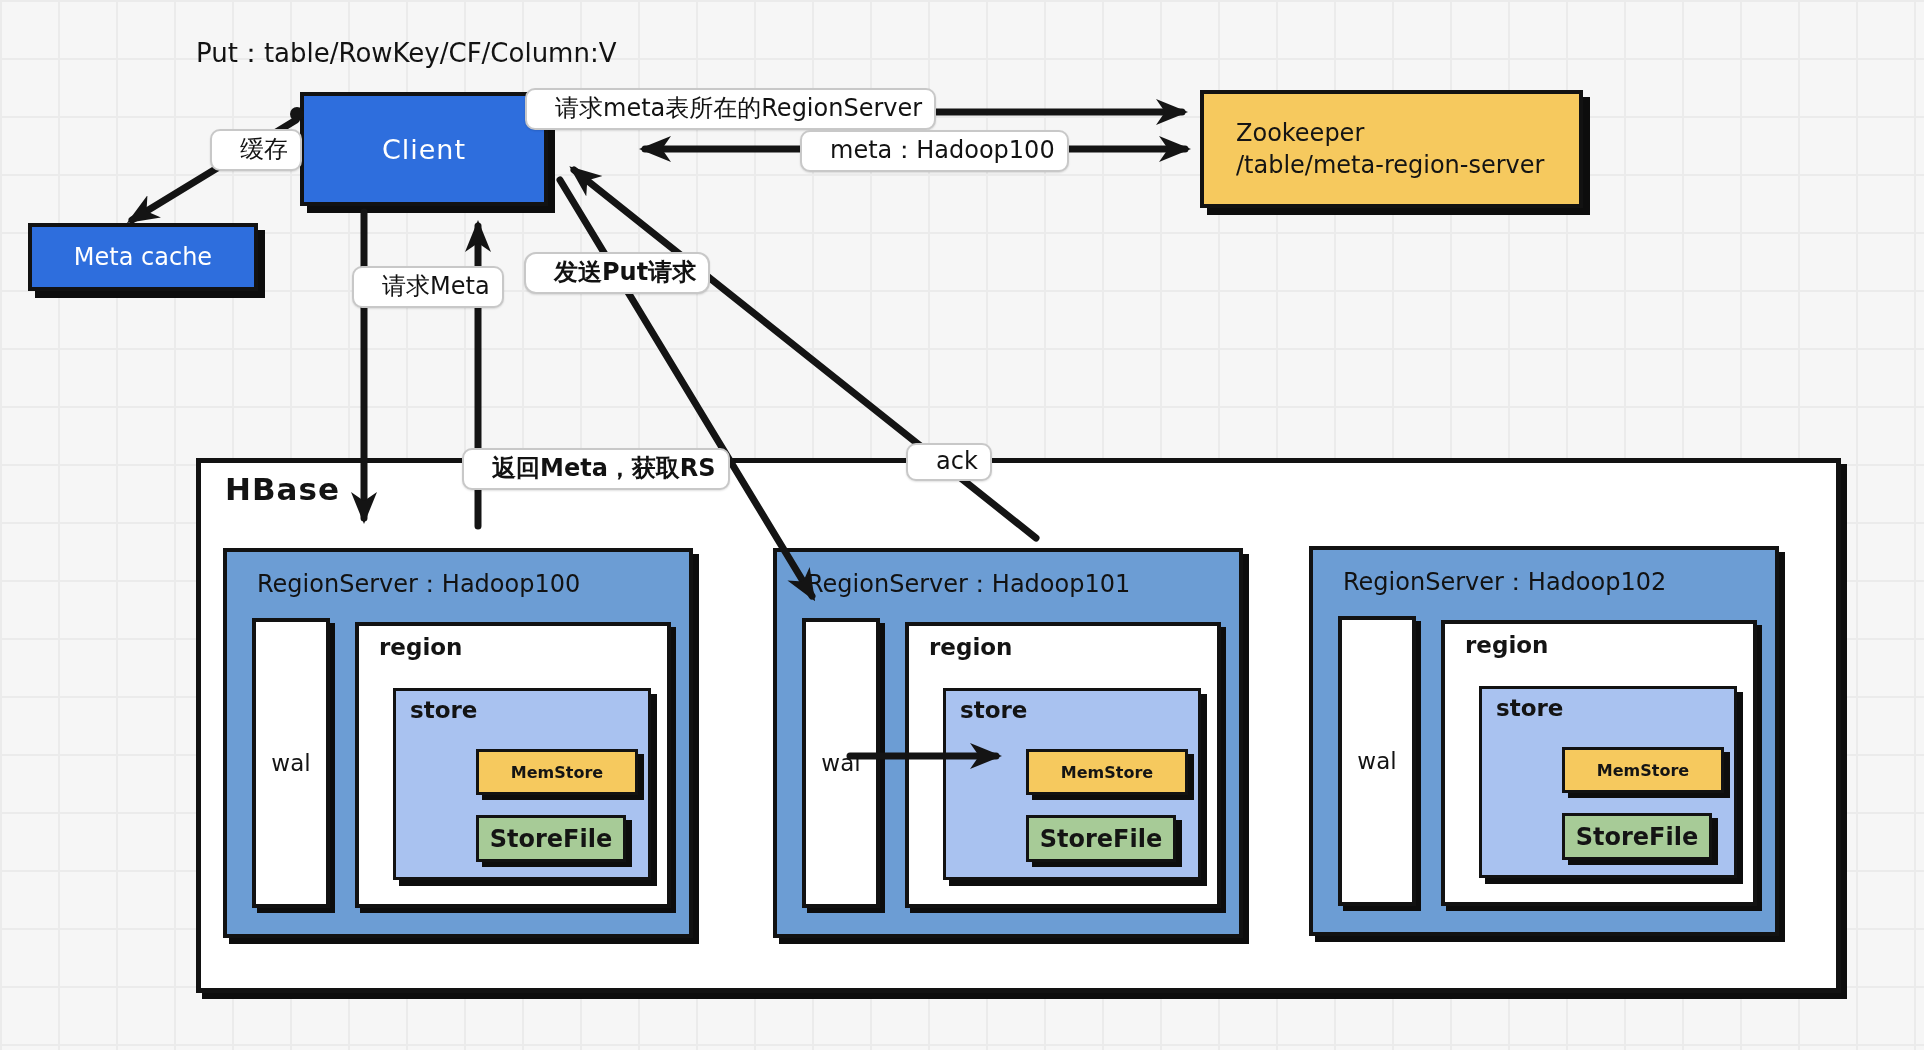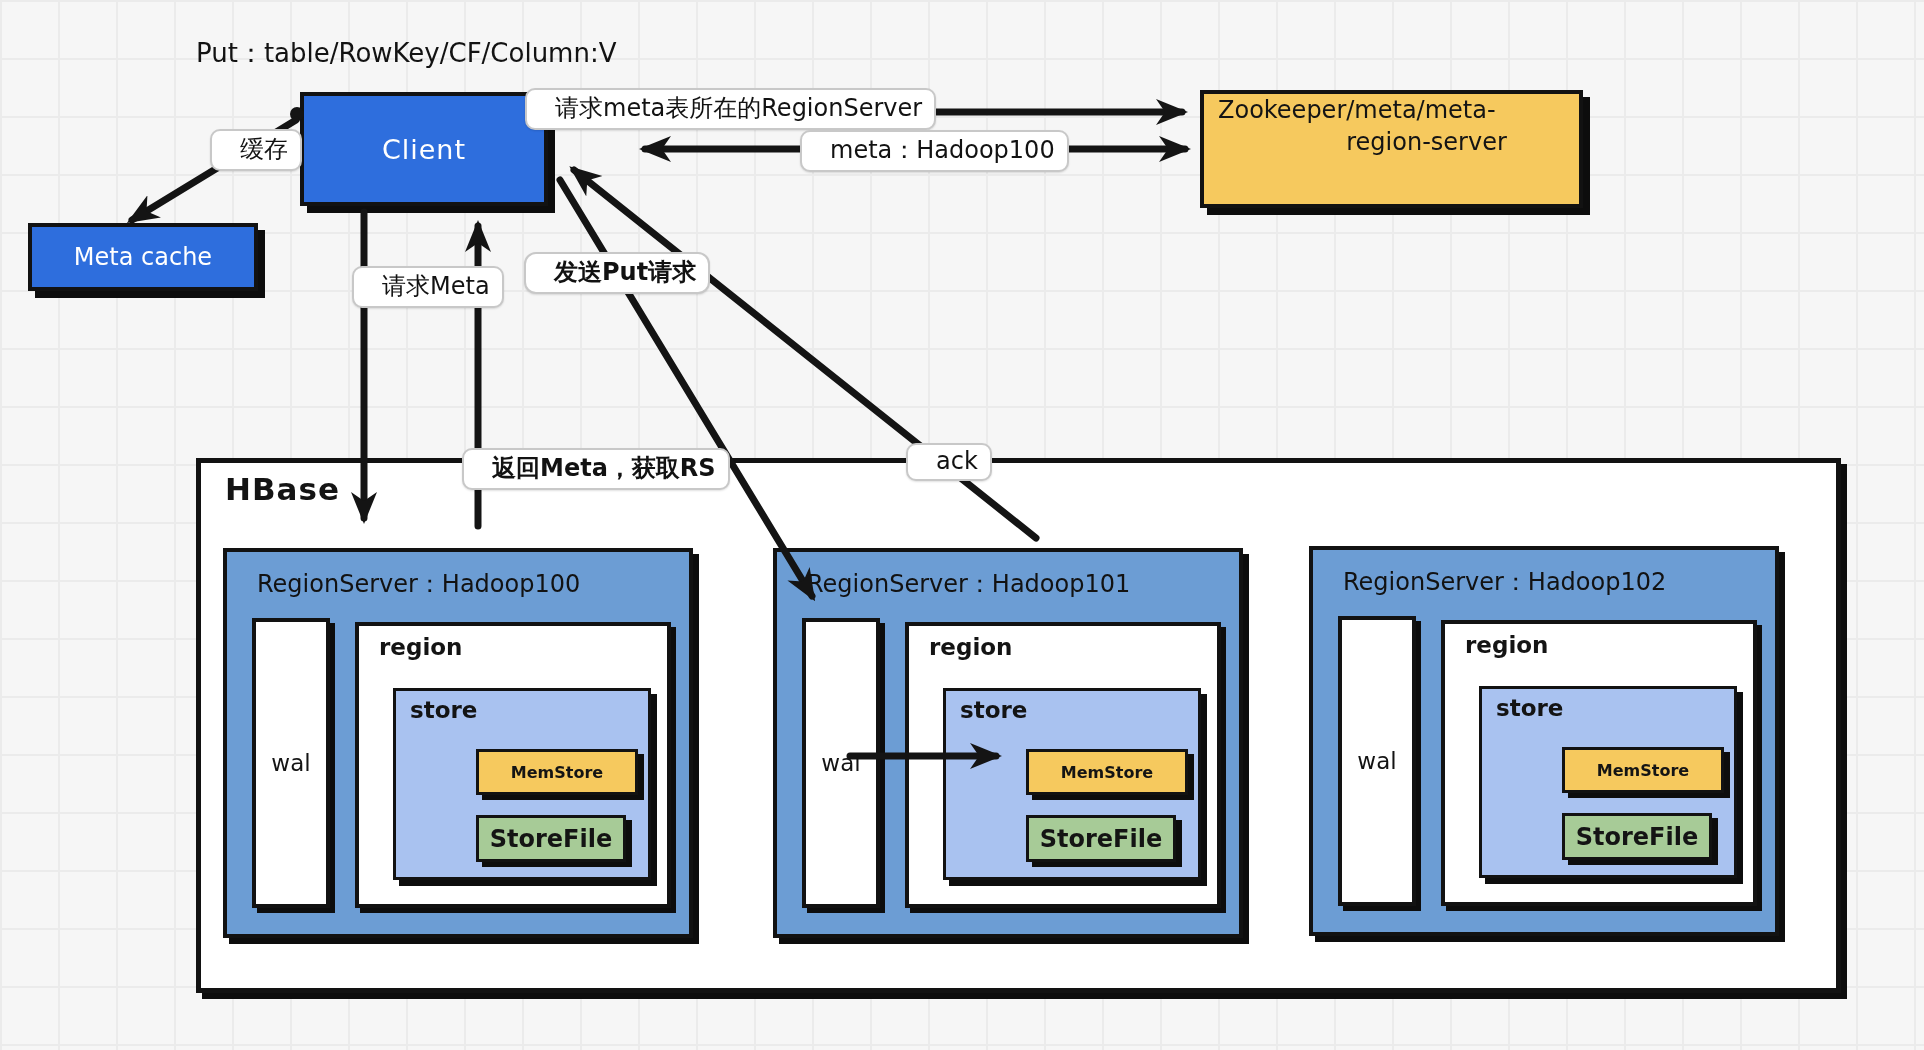--- a/index.html
+++ b/index.html
@@ -22,22 +22,22 @@
     box-shadow:7px 7px 0 #0d0d0d;
     display:flex;align-items:center;justify-content:center;
     box-sizing:border-box;z-index:1;
   }
   .client-box{left:300px;top:92px;width:248px;height:114px;background:var(--client-blue);}
   .client-box span{color:#fff;font-size:27px;letter-spacing:1px;text-align:right;}
   .metacache-box{left:28px;top:223px;width:230px;height:68px;background:var(--client-blue);align-items:center;}
   .metacache-box span{color:#fff;font-size:24px;}
   .zookeeper-box{
     left:1200px;top:90px;width:383px;height:118px;background:var(--accent-yellow);
-    align-items:flex-start;justify-content:center;
-    padding-left:14px;line-height:1.35;font-size:24px;
+    flex-direction:column;align-items:flex-start;justify-content:center;
+    padding-left:32px;line-height:1.35;font-size:24px;
   }
   
   .bubble{
     position:absolute;background:#fff;border:2px solid #c8c8c8;border-radius:10px;
     padding:2px 12px 4px 28px;font-size:24px;color:#121212;z-index:5;white-space:nowrap;
     box-shadow:0 1px 2px rgba(0,0,0,.12);
   }
   .b-cache{left:210px;top:129px;}
   .b-reqmeta-rs{left:525px;top:88px;}
   .b-meta100{left:800px;top:130px;}
@@ -99,21 +99,21 @@
   <div class="abs solid-box client-box">
     <span>Client</span>
   </div>
 
   <div class="abs solid-box metacache-box">
     <span>Meta cache</span>
   </div>
 
   <div class="abs solid-box zookeeper-box">
     <span>Zookeeper</span>
-    <span>/meta/meta-region-server</span>
+    <span>/table/meta-region-server</span>
   </div>
 
   <div class="abs hbase-box">
     <div class="abs hbase-title">HBase</div>
 
     <div class="rs-box rs1">
       <div class="rs-header">RegionServer：Hadoop100</div>
       <div class="wal-box">
         <span>wal</span>
       </div>

